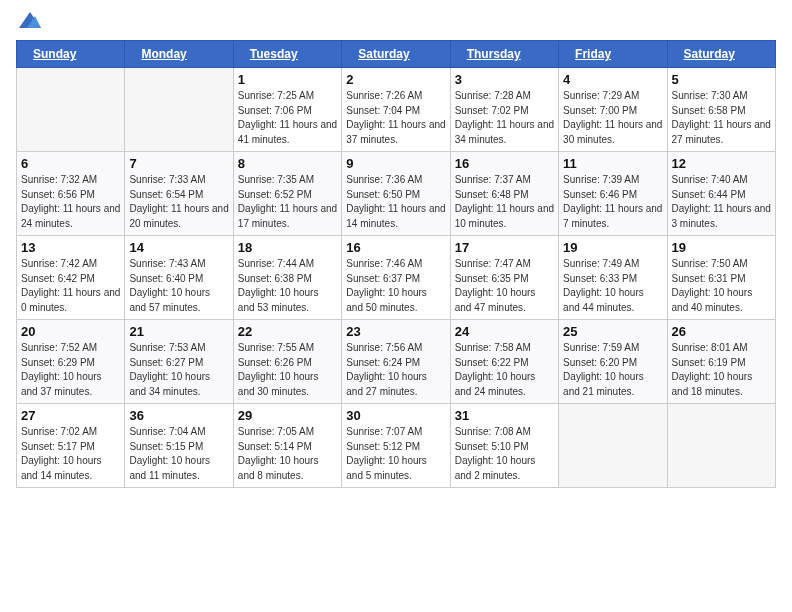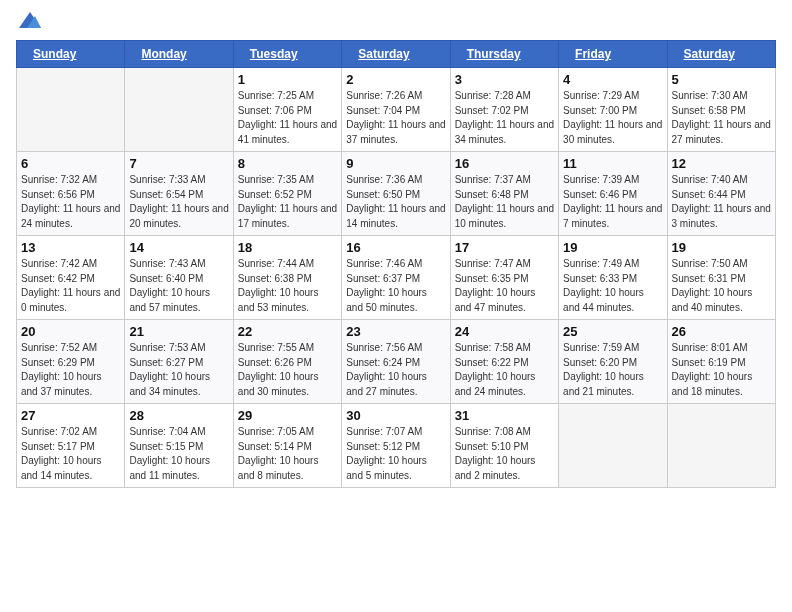--- a/index.html
+++ b/index.html
@@ -339,21 +339,21 @@
       <tr>
         <td>
           <div class="day-num">27</div>
         <div class="day-info">
           Sunrise: 7:02 AM<br>
           Sunset: 5:17 PM<br>
           Daylight: 10 hours and 14 minutes.
         </div>
         </td>
         <td>
-          <div class="day-num">28</div>
+          <div class="day-num">36</div>
         <div class="day-info">
           Sunrise: 7:04 AM<br>
           Sunset: 5:15 PM<br>
           Daylight: 10 hours and 11 minutes.
         </div>
         </td>
         <td>
           <div class="day-num">29</div>
         <div class="day-info">
           Sunrise: 7:05 AM<br>

